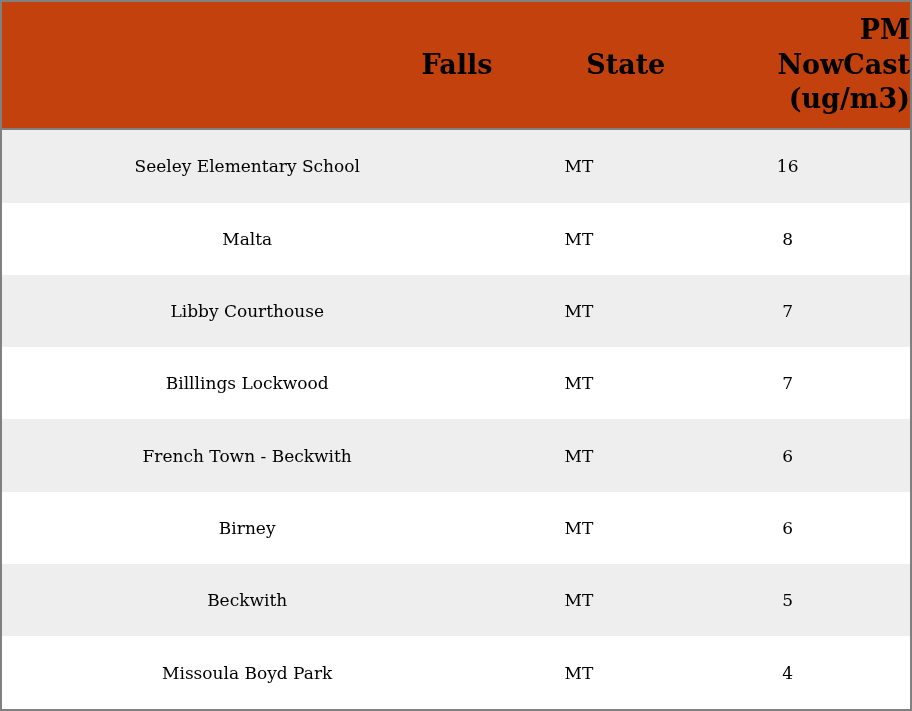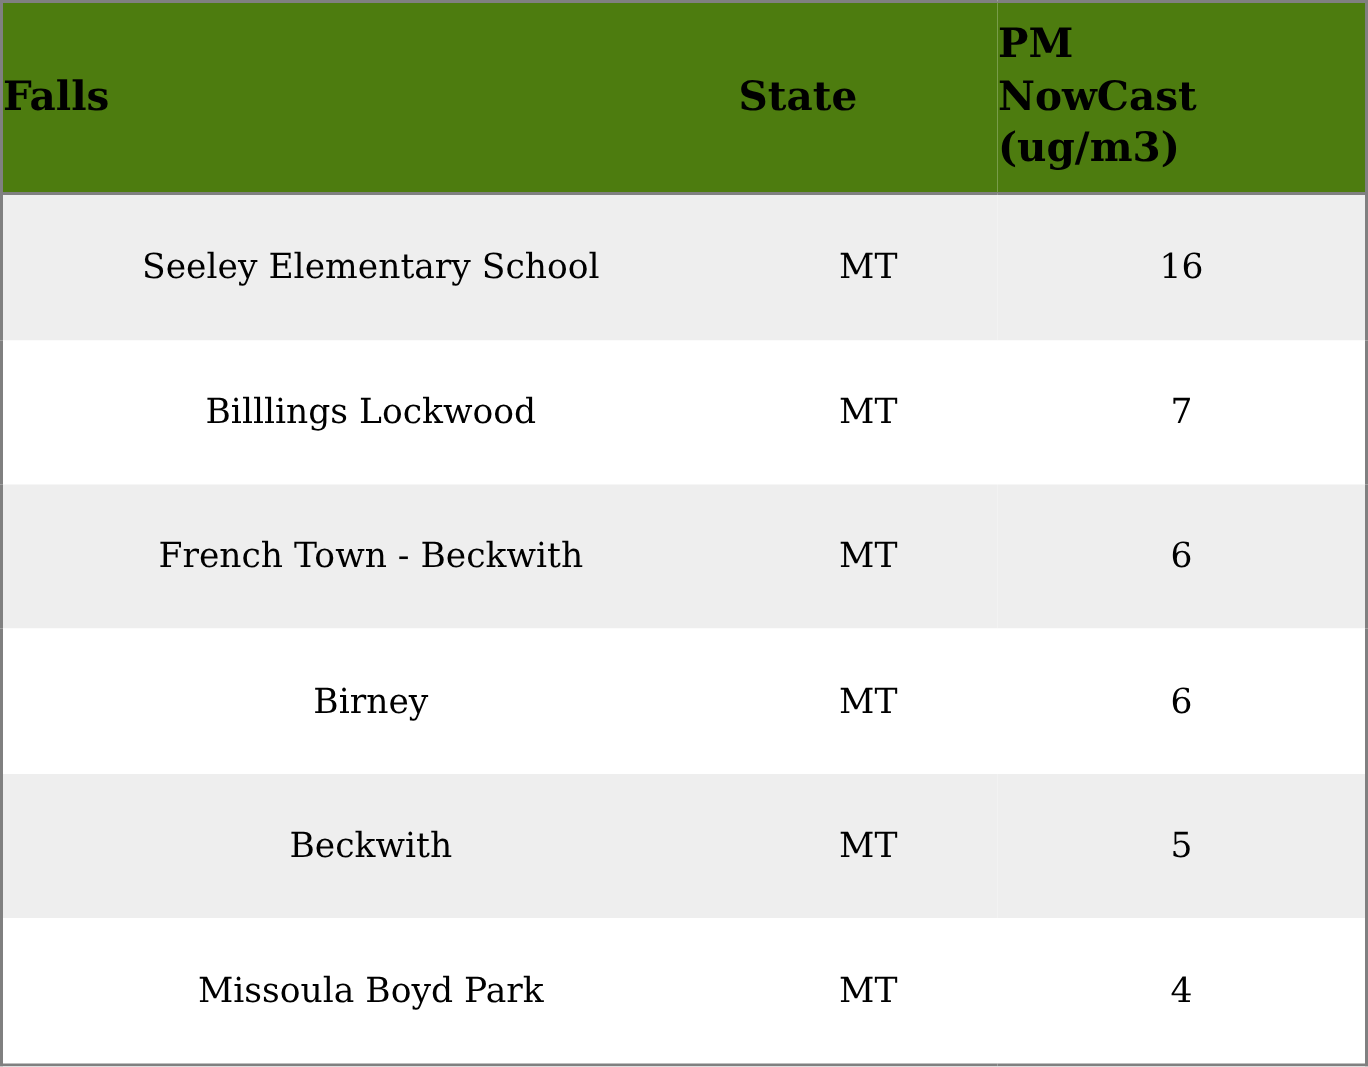--- a/index.html
+++ b/index.html
@@ -14,39 +14,39 @@
   .pm-table {
     width: 912px;
     height: 711px;
     border-collapse: collapse;
     table-layout: fixed;
     background: #ffffff;
     border: 2px solid #808080;
     box-sizing: border-box;
   }
   .pm-table thead th {
-    background: #4d7c0f;
+    background: #c2410c;
     border-bottom: 2px solid #808080;
     height: 126px;
     font-weight: bold;
     font-size: 27px;
     line-height: 1.28;
-    text-align: left;
+    text-align: right;
     vertical-align: middle;
     padding: 0;
   }
   .pm-table col.c-site  { width: 54%; }
   .pm-table col.c-state { width: 19%; }
   .pm-table col.c-pm    { width: 27%; }
   .pm-header-wrap {
     display: inline-block;
     max-width: 150px; 
   }
   .pm-table tbody td {
-    font-size: 23px;
+    font-size: 17px;
     text-align: center;
     vertical-align: middle;
     height: 58px;
     padding: 0;
   }
   .pm-table tbody tr:nth-child(odd)  { background: #eeeeee; }
   .pm-table tbody tr:nth-child(even) { background: #ffffff; }
 </style>
 </head>
 <body>
@@ -70,20 +70,30 @@
       </th>
     </tr>
   </thead>
   <tbody>
     <tr>
       <td>Seeley Elementary School</td>
       <td>MT</td>
       <td>16</td>
     </tr>
     <tr>
+      <td>Malta</td>
+      <td>MT</td>
+      <td>8</td>
+    </tr>
+    <tr>
+      <td>Libby Courthouse</td>
+      <td>MT</td>
+      <td>7</td>
+    </tr>
+    <tr>
       <td>Billlings Lockwood</td>
       <td>MT</td>
       <td>7</td>
     </tr>
     <tr>
       <td>French Town - Beckwith</td>
       <td>MT</td>
       <td>6</td>
     </tr>
     <tr>

